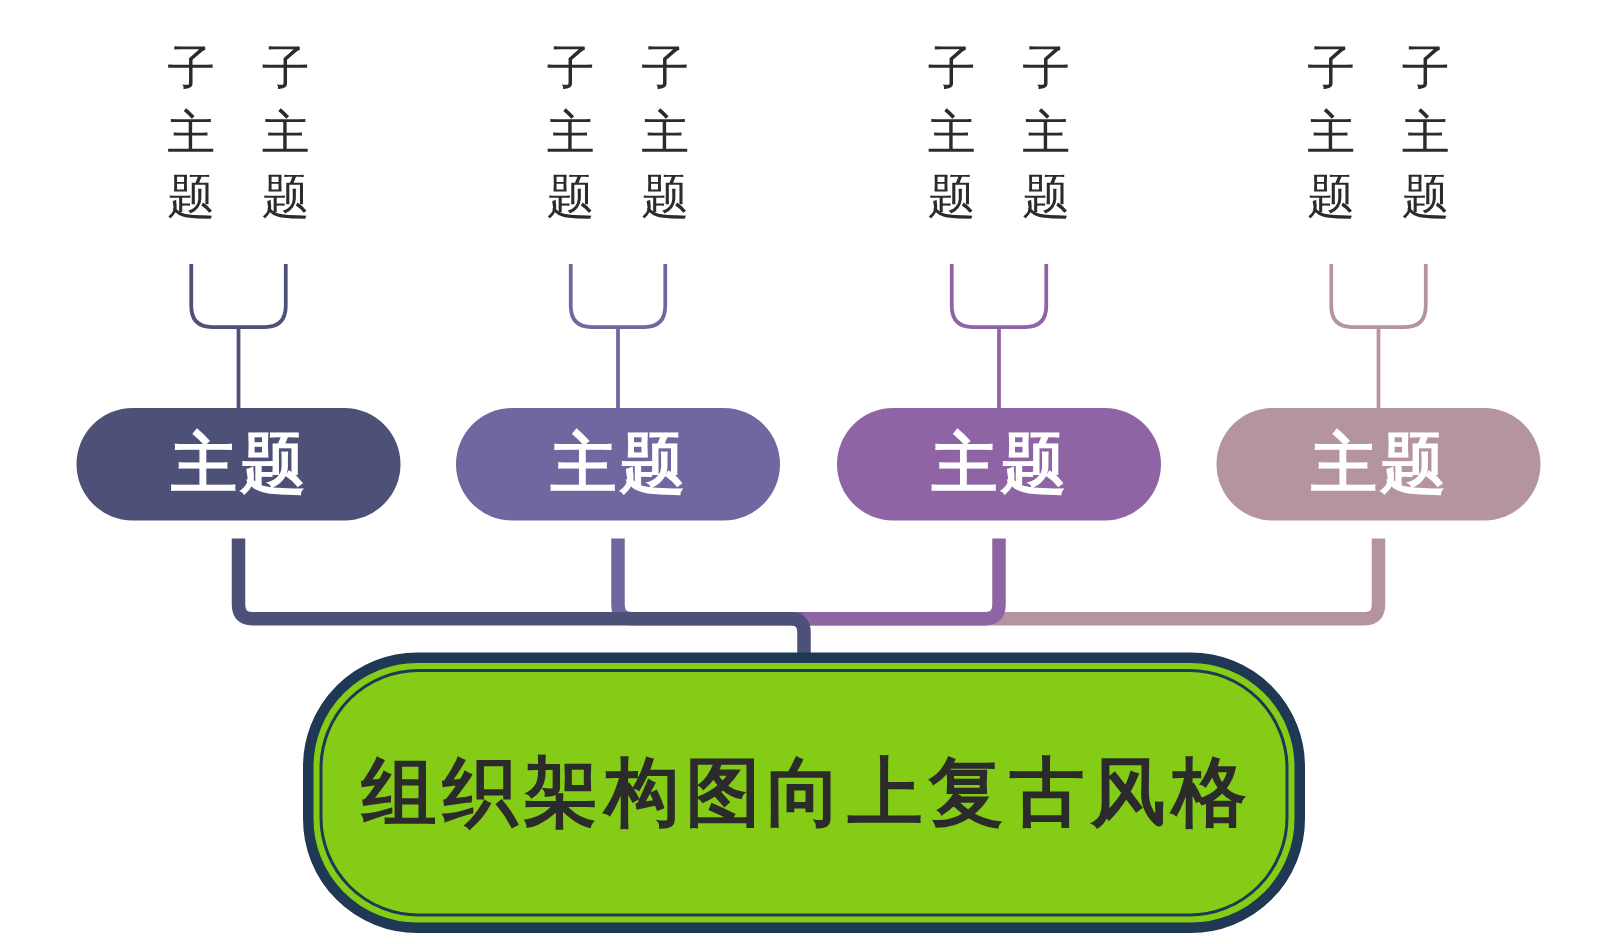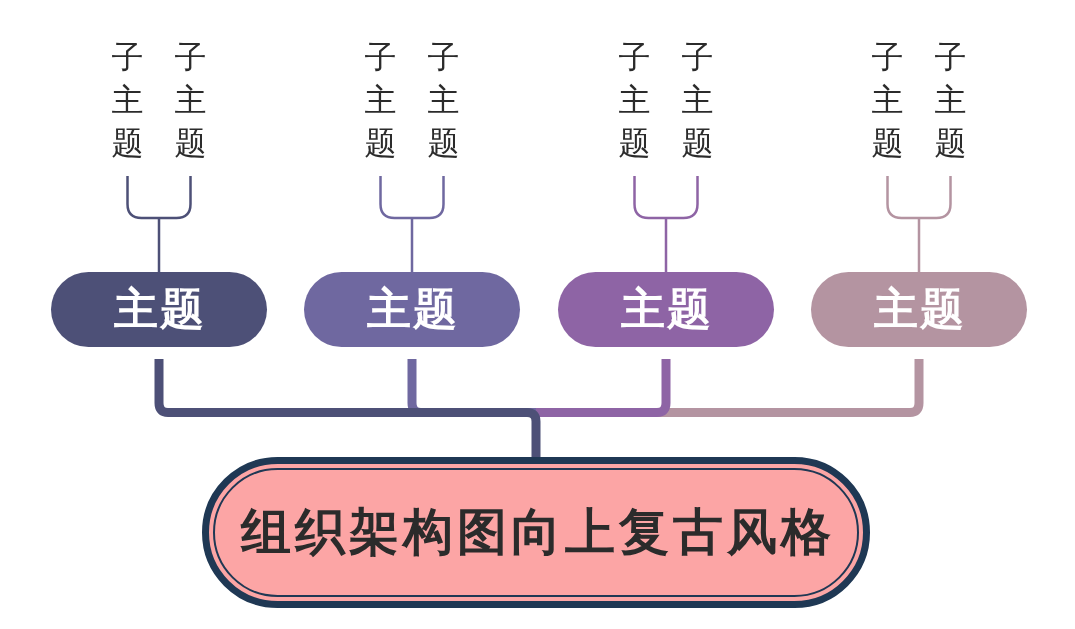--- a/index.html
+++ b/index.html
@@ -10,21 +10,21 @@
     background: #ffffff;
     overflow: hidden;
     font-family: "Liberation Sans", sans-serif;
   }
   .connectors {
     position: absolute;
     left: 0; top: 0;
   }
   .subtopic {
     position: absolute;
-    top: 36px;
+    top: 24px;
     width: 34px;
     font-size: 32px;
     line-height: 43px;
     color: #2b2b2b;
     text-align: center;
     word-break: break-all;
     cursor: default;
   }
   .pill {
     position: absolute;
@@ -37,27 +37,27 @@
     font-weight: bold;
     letter-spacing: 2px;
     text-indent: 2px;
     display: flex;
     align-items: center;
     justify-content: center;
   }
   .root {
     position: absolute;
     left: 202px;
-    top: 457px;
+    top: 435px;
     width: 668px;
-    height: 151px;
+    height: 187px;
     box-sizing: border-box;
     border: 7px solid #1f3854;
     border-radius: 76px;
-    background: #fca5a5;
+    background: #84cc16;
   }
   .root-inner {
     position: absolute;
     inset: 4px;
     border: 2px solid #1f3854;
     border-radius: 66px;
     display: flex;
     align-items: center;
     justify-content: center;
   }

